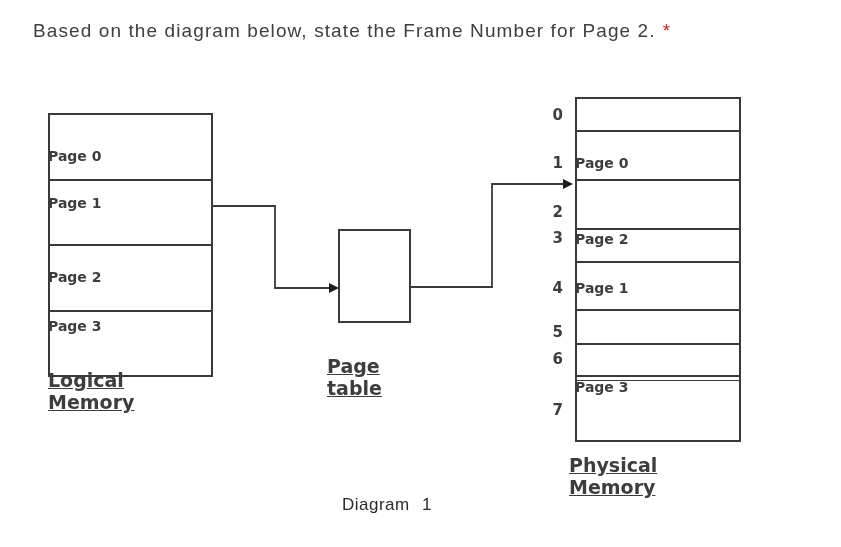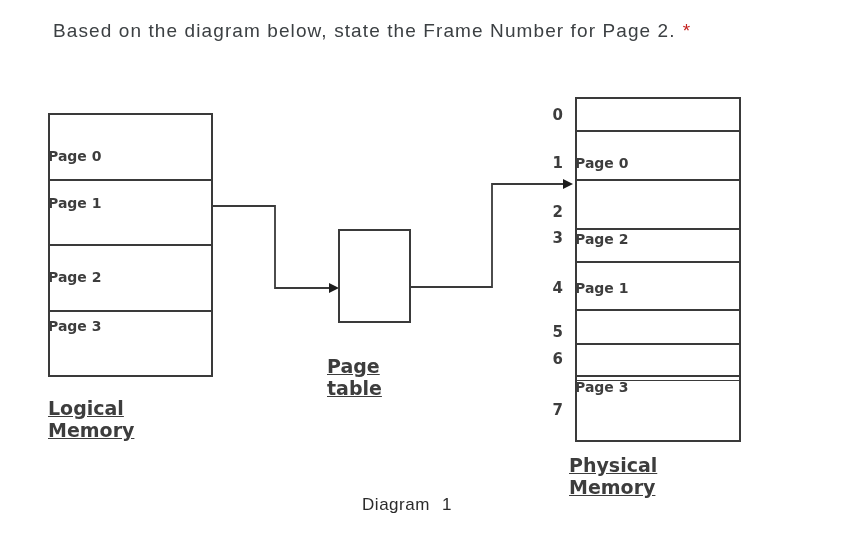--- a/index.html
+++ b/index.html
@@ -2,21 +2,21 @@
 <html><head>
 <meta charset="utf-8">
 <style>
   html,body{margin:0;padding:0;background:#ffffff;}
   body{width:841px;height:547px;position:relative;overflow:hidden;
        font-family:"Liberation Sans",sans-serif;}
   .abs{position:absolute;}
 
   
   .question{left:33px;top:20px;font-size:19px;letter-spacing:1.1px;
-            color:#3c4043;white-space:nowrap;margin-left:20px;}
+            color:#3c4043;white-space:nowrap;}
   .req{color:#c5221f;margin-left:7px;font-size:19px;}
 
   
   .dbox{border:2px solid #3a3a3a;background:#fff;box-sizing:border-box;}
   .lm-box{left:48px;top:113px;width:165px;height:264px;}
   .pt-box{left:338px;top:229px;width:73px;height:94px;}
   .pm-box{left:575px;top:97px;width:166px;height:345px;}
 
   
   .hl{height:2px;background:#3a3a3a;}
@@ -25,21 +25,21 @@
   .hl-thin{height:1px;}
 
   
   .dlabel{font-family:"DejaVu Sans",sans-serif;font-weight:700;
           color:#3d3d3d;font-size:14px;text-align:left;}
   .cell-lm{left:48px;width:165px;}
   .cell-pm{left:575px;width:166px;}
   .boxcap{font-size:19px;text-decoration:underline;}
   .framenum{left:535px;width:28px;text-align:right;font-size:15px;}
 
-  .caption{left:342px;top:495px;width:110px;text-align:right;
+  .caption{left:342px;top:495px;width:110px;text-align:left;
            font-size:17px;color:#2b2b2b;word-spacing:7px;letter-spacing:.5px;}
 
   svg.arrows{position:absolute;left:0;top:0;pointer-events:none;}
 </style>
 </head>
 <body>
 
 <div class="abs question">
   <span>Based on the diagram below, state the Frame Number for Page 2.</span><span class="req">*</span>
 </div>
@@ -56,21 +56,21 @@
 </svg>
 
 <div class="abs dbox lm-box"></div>
 <div class="abs hl hl-lm" style="top:179px"></div>
 <div class="abs hl hl-lm" style="top:244px"></div>
 <div class="abs hl hl-lm" style="top:310px"></div>
 <div class="abs dlabel cell-lm" style="top:148px">Page 0</div>
 <div class="abs dlabel cell-lm" style="top:195px">Page 1</div>
 <div class="abs dlabel cell-lm" style="top:269px">Page 2</div>
 <div class="abs dlabel cell-lm" style="top:318px">Page 3</div>
-<div class="abs dlabel cell-lm boxcap" style="top:397px">Logical Memory</div>
+<div class="abs dlabel cell-lm boxcap" style="top:369px">Logical Memory</div>
 
 <div class="abs dbox pt-box"></div>
 <div class="abs dlabel boxcap" style="left:327px;top:355px;width:95px">Page table</div>
 
 <div class="abs dbox pm-box"></div>
 <div class="abs hl hl-pm" style="top:130px"></div>
 <div class="abs hl hl-pm" style="top:179px"></div>
 <div class="abs hl hl-pm" style="top:228px"></div>
 <div class="abs hl hl-pm" style="top:261px"></div>
 <div class="abs hl hl-pm" style="top:309px"></div>

